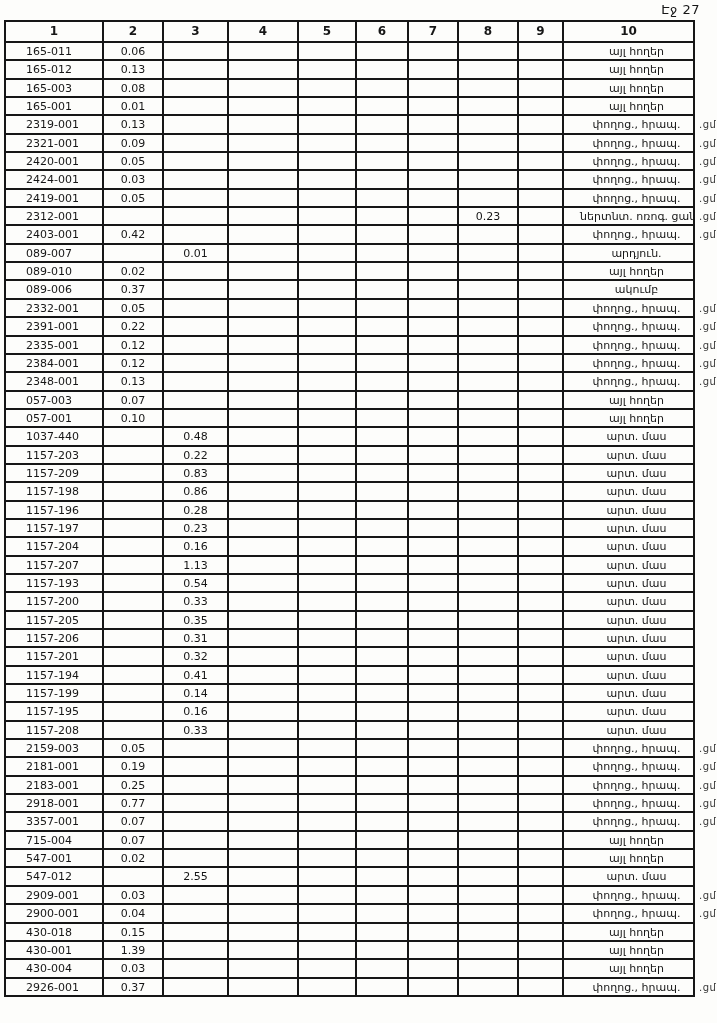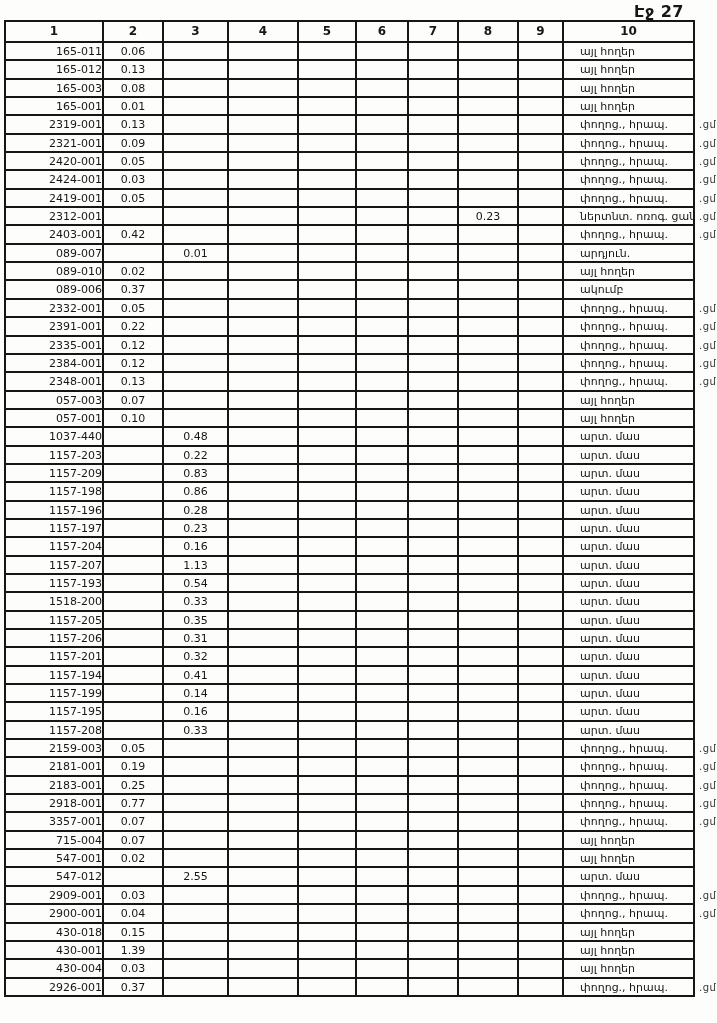--- a/index.html
+++ b/index.html
@@ -3,48 +3,48 @@
 <meta charset="utf-8">
 <style>
   * { margin:0; padding:0; box-sizing:border-box; }
   html,body { background:#e8e8e8; }
   body { font-family:"DejaVu Sans","Liberation Sans",sans-serif; }
   .page {
     position:relative; width:717px; height:1023px; margin:0 auto;
     background:#fdfdfb; color:#161616; overflow:hidden;
   }
   .page-label {
-    position:absolute; top:2px; right:33px;
-    font-size:16px; font-weight:bold; letter-spacing:0.5px;
+    position:absolute; top:2px; right:17px;
+    font-size:13px; font-weight:normal; letter-spacing:0.5px;
   }
   .table {
     position:absolute; left:4px; top:20px; width:691px;
     border:2px solid #161616; background:transparent;
   }
   .row {
     display:flex; position:relative; height:18.35px;
     border-top:2px solid #161616;
   }
   .row.header-row { border-top:none; height:19px; }
   .cell {
     height:100%; border-left:2px solid #161616;
     font-size:11px; line-height:17px;
     white-space:nowrap; overflow:hidden;
   }
   .cell:first-child { border-left:none; }
-  .c1  { width:96px; text-align:right; padding-left:12px; }
+  .c1  { width:96px; text-align:left; padding-left:20px; }
   .c2  { width:60px; text-align:center; }
   .c3  { width:65px; text-align:center; }
   .c4  { width:70px; }
   .c5  { width:58px; }
   .c6  { width:52px; }
   .c7  { width:50px; }
   .c8  { width:60px; text-align:center; }
   .c9  { width:45px; }
-  .c10 { flex:1; text-align:left; padding-left:16px; }
+  .c10 { flex:1; text-align:center; padding-left:16px; }
   .hc  { font-weight:bold; font-size:12px; text-align:center !important; padding-left:0 !important; line-height:18px; }
   .note {
     position:absolute; left:100%; margin-left:6px; top:3px;
     font-size:10px; color:#3a3a3a; letter-spacing:0.5px; white-space:nowrap;
   }
 </style>
 </head>
 <body>
 
 <div class="page">
@@ -428,21 +428,21 @@
         <div class="cell c3">0.54</div>
         <div class="cell c4"></div>
         <div class="cell c5"></div>
         <div class="cell c6"></div>
         <div class="cell c7"></div>
         <div class="cell c8"></div>
         <div class="cell c9"></div>
         <div class="cell c10">արտ. մաս</div>
       </div>
       <div class="row">
-        <div class="cell c1">1518-200</div>
+        <div class="cell c1">1157-200</div>
         <div class="cell c2"></div>
         <div class="cell c3">0.33</div>
         <div class="cell c4"></div>
         <div class="cell c5"></div>
         <div class="cell c6"></div>
         <div class="cell c7"></div>
         <div class="cell c8"></div>
         <div class="cell c9"></div>
         <div class="cell c10">արտ. մաս</div>
       </div>

